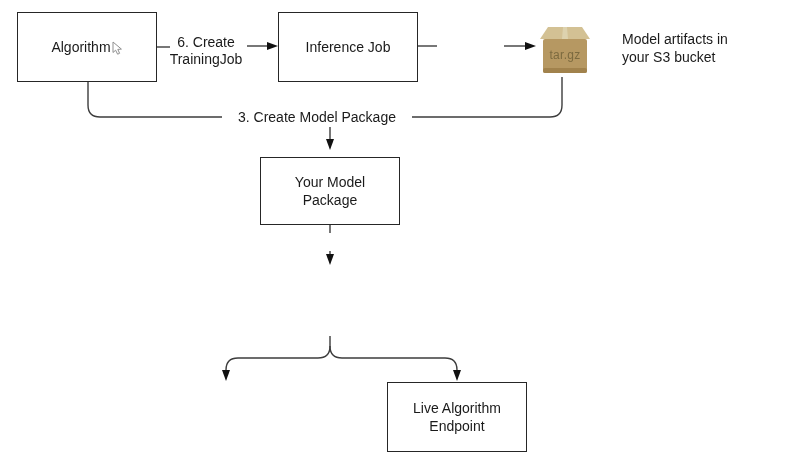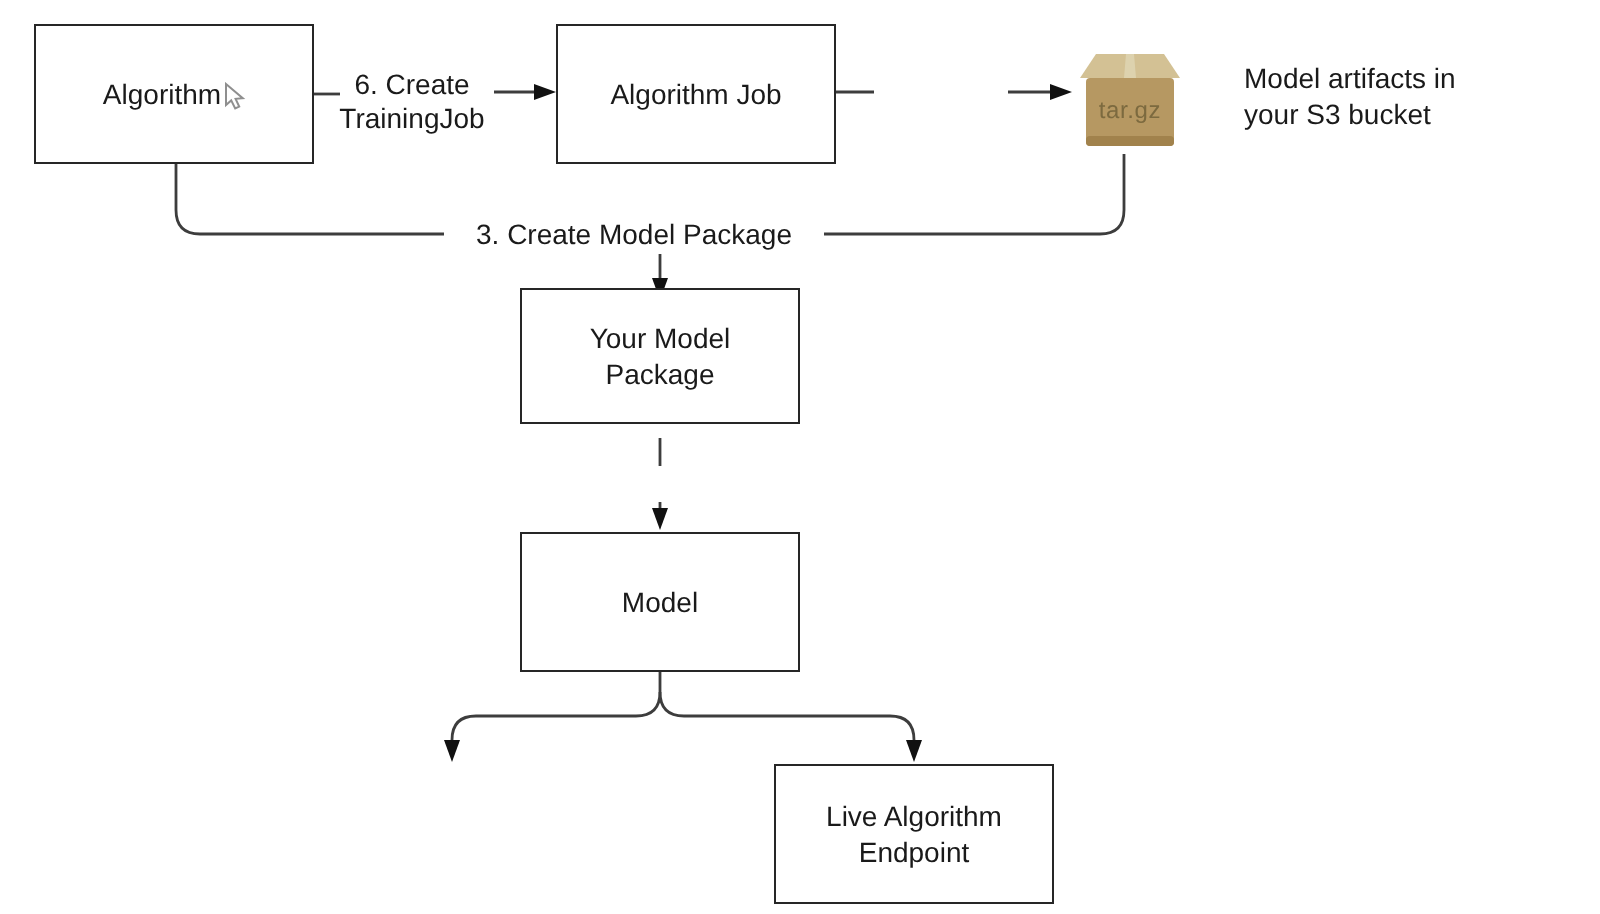--- a/index.html
+++ b/index.html
@@ -119,41 +119,40 @@
       <span>Algorithm</span>
       <svg class="cursor-svg" width="11" height="14" viewBox="0 0 11 14" xmlns="http://www.w3.org/2000/svg">
         <path d="M1 1 L1 11.5 L3.6 9.2 L5.6 13.2 L7.6 12.3 L5.8 8.4 L9.4 8.1 Z" fill="#ffffff" stroke="#8f8f8f" stroke-width="1"></path>
       </svg>
     </span>
   </div>
 
   <div class="edge-label preline" style="left:164px; top:34px; width:84px;">6. Create
 TrainingJob</div>
 
-  <div class="node preline" style="left:278px; top:12px; width:140px; height:70px;">Algorithm Job</div>
+  <div class="node preline" style="left:278px; top:12px; width:140px; height:70px;">Inference Job</div>
 
 
   <div class="package">
     <svg width="54" height="50" viewBox="0 0 54 50" xmlns="http://www.w3.org/2000/svg">
       <rect class="box-body" x="5" y="13" width="44" height="34" rx="2"></rect>
       <rect class="box-base" x="5" y="42" width="44" height="5" rx="2"></rect>
       <polygon class="lid-top" points="10,1 44,1 52,13 2,13"></polygon>
       <polygon class="lid-tape" points="25,1 29,1 30,13 24,13"></polygon>
     </svg>
     <span class="tar-label">tar.gz</span>
   </div>
 
   <div class="caption preline" style="left:622px; top:30px; width:160px;">Model artifacts in
 your S3 bucket</div>
 
   <div class="edge-label" style="left:227px; top:109px; width:180px;">3. Create Model Package</div>
 
-  <div class="node preline" style="left:260px; top:144px; width:140px; height:68px;">Your Model
+  <div class="node preline" style="left:260px; top:157px; width:140px; height:68px;">Your Model
 Package</div>
 
 
-  <div class="node" style="left:260px; top:266px; width:140px; height:70px;">Model</div>
 
 
   <div class="node preline" style="left:387px; top:382px; width:140px; height:70px;">Live Algorithm
 Endpoint</div>
 
 </div>
 
 </body></html>

